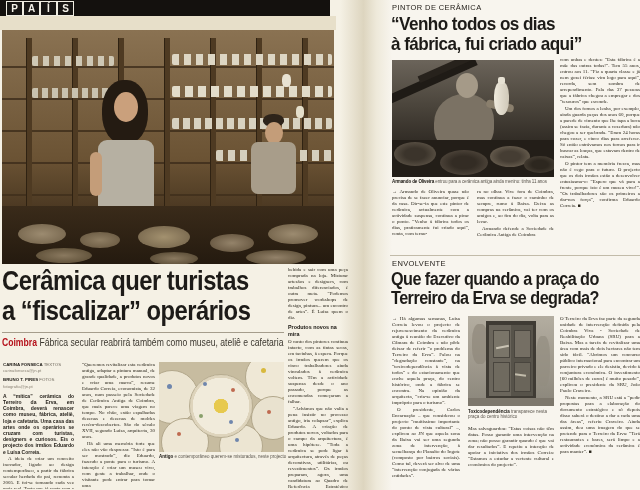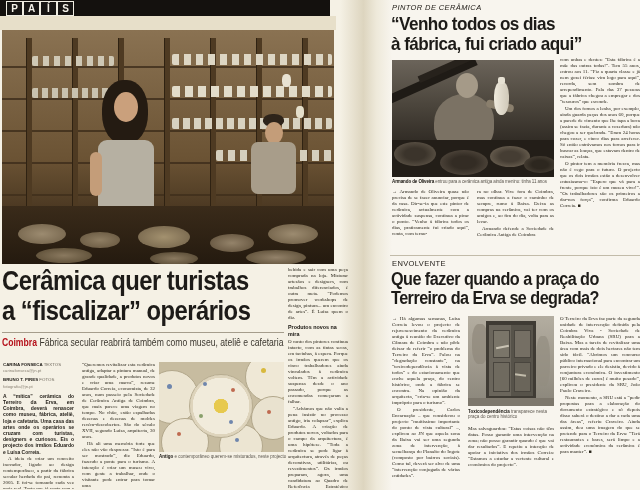--- a/index.html
+++ b/index.html
@@ -132,21 +132,21 @@
     <b>Antigo</b><span> e contemporâneo querem-se misturados, neste projecto</span>
   </div>
 
   <div class="col" style="left:288px;top:267px;width:60px;height:221px;">
     <p class="t">bebida e sair com uma peça comprada na loja. Misturar artesãos e designers, com trabalhos diferenciados, é outra meta. “Podemos promover workshops de design, pintura... um encontro de artes”. É Luísa quem o diz.</p>
     <div class="sh">Produtos novos na mira</div>
     <p class="t">O canto dos pintores continua intacto, com as tintas secas, em tacinhas, à espera. Porque os irmãos querem que os cinco trabalhadores ainda vinculados à cerâmica voltem. Têm a actividade suspensa desde o ano passado, porque as encomendas começaram a falhar.</p>
     <p class="t ind">“Achámos que não valia a pena insistir no processo antigo, iria colapsar”, explica Eduardo. A criação de produtos novos, voltados para o campo da arquitectura, é uma hipótese. “Toda a cerâmica se pode ligar à arquitectura, através de peças decorativas, utilitárias, ou revestimentos”. Os irmãos preparam, agora, uma candidatura ao Quadro de Referência Estratégico Nacional: o projecto pede cerca de 400 mil euros e um terceiro sócio é bem-vindo. Só tem de possuir a mesma visão do negócio, que, como Luísa gosta de frisar, “tem muito de pensamento social e criativo”. ■</p>
   </div>
 
-  <div class="kick" style="left:392px;top:3px;font-style:italic;">PINTOR DE CERÂMICA</div>
+  <div class="kick" style="left:392px;top:3px;">PINTOR DE CERÂMICA</div>
   <div class="hl" style="left:391px;top:13px;font-size:19px;transform:scaleX(.9);">“Venho todos os dias</div>
   <div class="hl" style="left:391px;top:33px;font-size:19px;transform:scaleX(.9);">à fábrica, fui criado aqui”</div>
 
   <div class="ph" style="left:392px;top:60px;width:162px;height:117px;background:linear-gradient(180deg,#6b645a,#4a443b 40%,#2c2721 75%,#1d1914);">
     <div class="deco" style="left:-8px;top:16px;width:96px;height:9px;background:#1f1b16;transform:rotate(-24deg);"></div>
     <div class="deco" style="left:24px;top:2px;width:70px;height:7px;background:#27221c;transform:rotate(-24deg);"></div>
     <div class="deco" style="left:42px;top:34px;width:60px;height:58px;background:#7b7264;border-radius:50% 45% 40% 40%;"></div>
     <div class="deco" style="left:64px;top:13px;width:22px;height:25px;background:#a59a88;border-radius:50%;"></div>
     <div class="deco" style="left:94px;top:42px;width:28px;height:8px;background:#8a7f6d;border-radius:4px;transform:rotate(12deg);"></div>
     <div class="deco" style="left:102px;top:22px;width:15px;height:33px;background:linear-gradient(90deg,#efeadd,#cfc8b8);border-radius:42% 42% 46% 46%;"></div>

